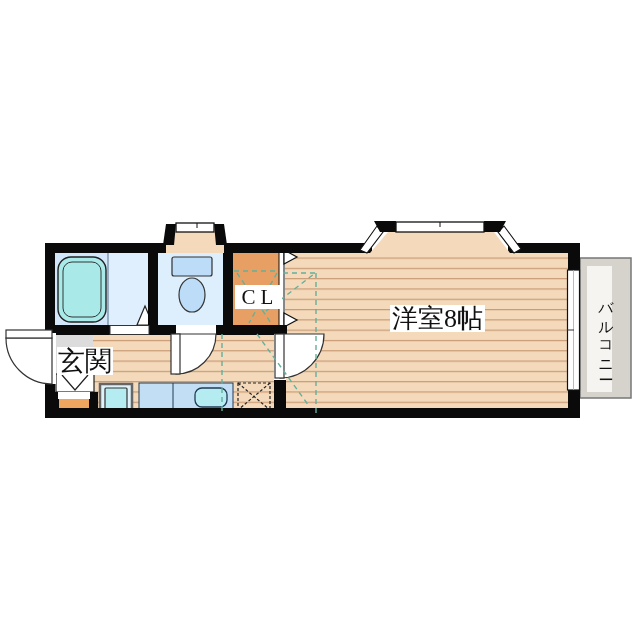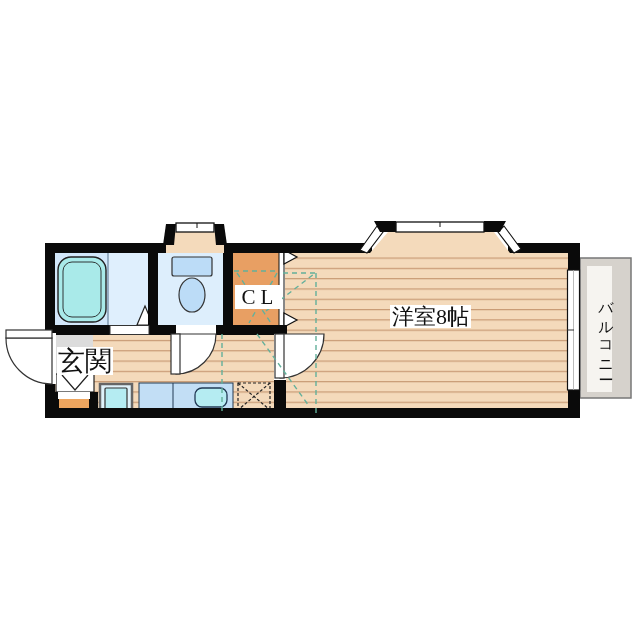--- a/index.html
+++ b/index.html
@@ -7,21 +7,21 @@
     position:relative;width:640px;height:640px;background:#ffffff;overflow:hidden;
     font-family:"Liberation Serif","DejaVu Serif",serif;
   }
   .plan-svg{position:absolute;left:0;top:0;}
   .lbl{
     position:absolute;color:#111;background:#ffffff;line-height:1.05;
     white-space:nowrap;z-index:5;
   }
   .lbl-genkan{left:57px;top:347px;font-size:27px;padding:0 1px;}
   .lbl-cl{left:235px;top:285px;width:44px;text-align:center;font-size:21px;letter-spacing:5px;padding:1px 0 1px 3px;}
-  .lbl-room{left:390px;top:305px;font-size:22px;padding:0 2px;}
+  .lbl-room{left:390px;top:305px;font-size:26px;padding:0 2px;}
   .lbl-balcony{
     left:589px;top:274px;height:118px;width:24px;font-size:15px;
     writing-mode:vertical-rl;text-orientation:upright;letter-spacing:3px;
     background:transparent;text-align:center;
   }
 </style>
 </head>
 <body>
 
 <div class="canvas">

